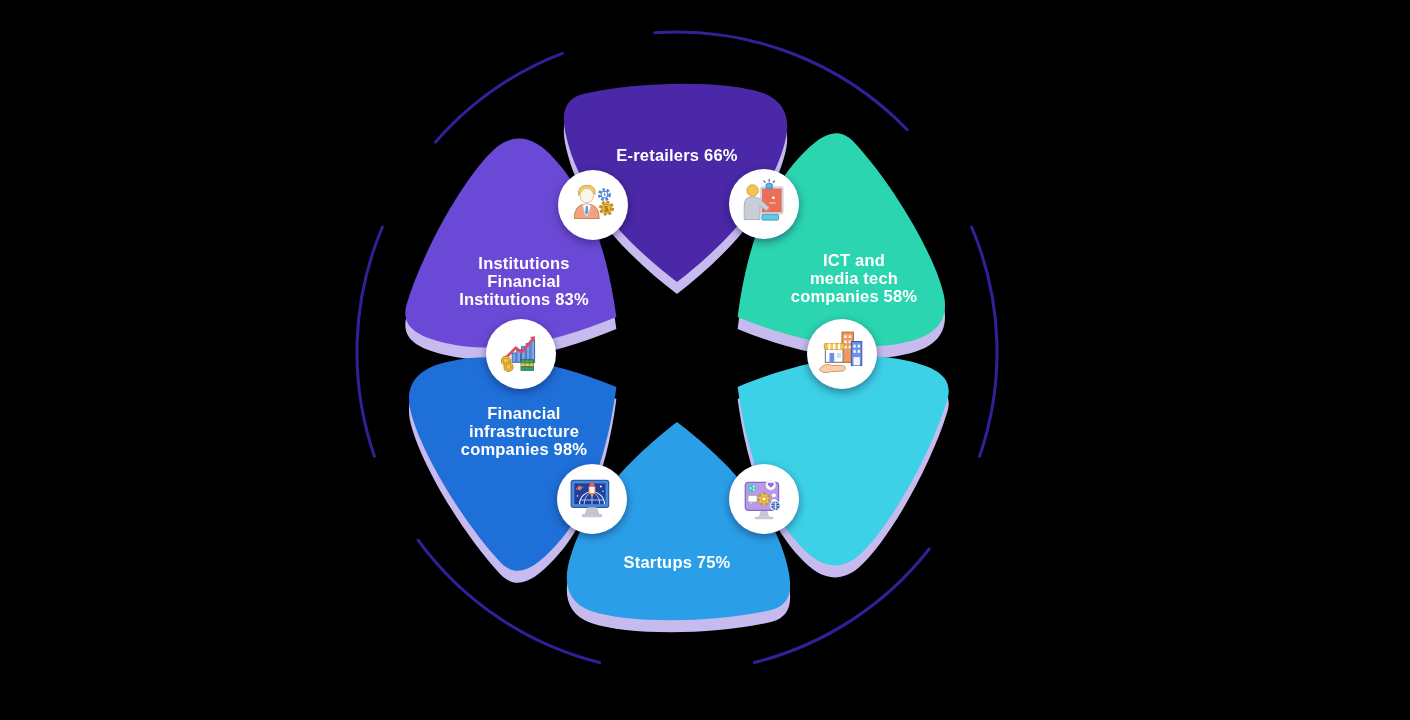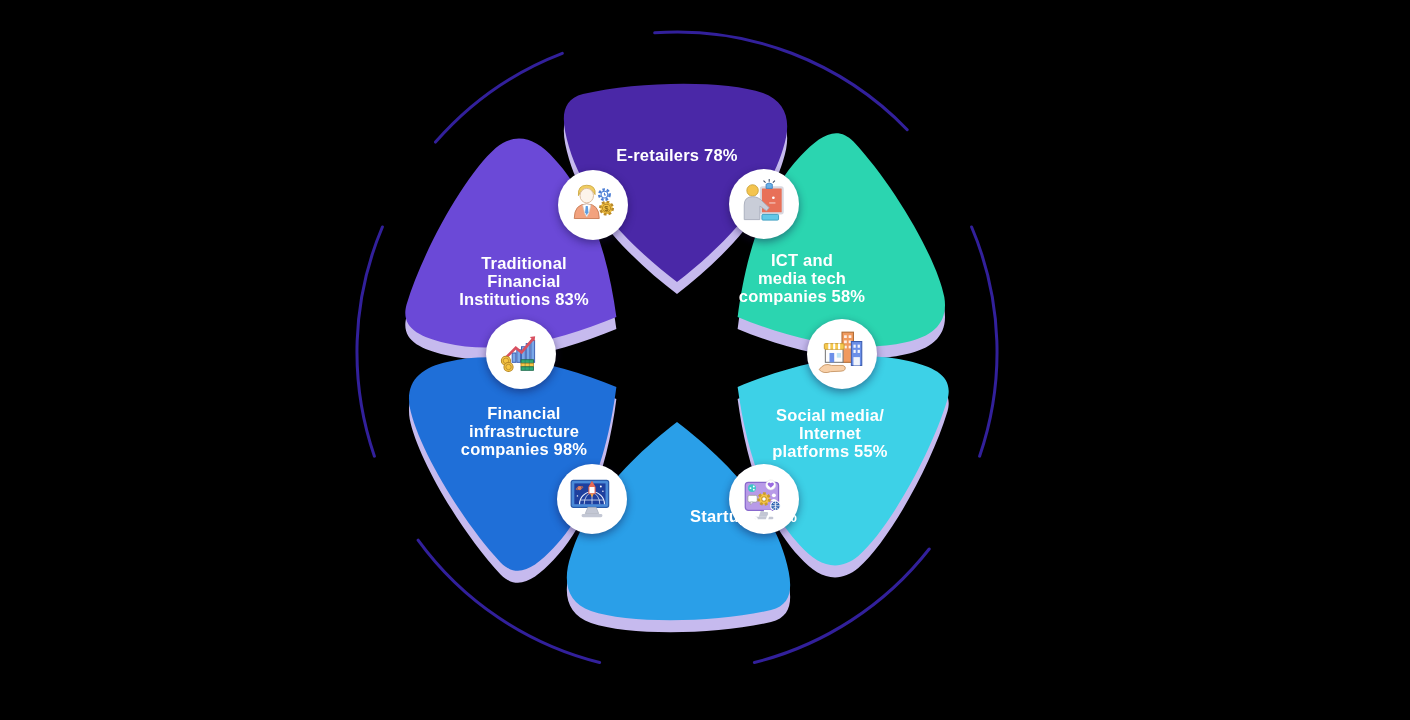--- a/index.html
+++ b/index.html
@@ -14,23 +14,23 @@
     box-shadow:0 3px 8px rgba(20,10,60,.45);
   }
   .badge svg{display:block;}
   .petal-label{
     position:absolute;text-align:center;color:#ffffff;font-weight:bold;
     font-size:16.5px;line-height:18px;letter-spacing:.2px;
   }
   .petal-label span{display:block;}
   
   .lbl-0{left:557px;top:146px;width:240px;}
-  .lbl-1{left:702px;top:251px;width:200px;}
+  .lbl-1{left:754px;top:251px;width:200px;}
   .lbl-2{left:730px;top:406px;width:200px;}
-  .lbl-3{left:557px;top:507px;width:240px;text-align:right;}
+  .lbl-3{left:557px;top:553px;width:240px;}
   .lbl-4{left:424px;top:404px;width:200px;}
   .lbl-5{left:424px;top:254px;width:200px;}
   
   .bdg-0{left:558px;top:170px;}
   .bdg-1{left:729px;top:169px;}
   .bdg-2{left:807px;top:319px;}
   .bdg-3{left:729px;top:464px;}
   .bdg-4{left:557px;top:464px;}
   .bdg-5{left:486px;top:319px;}
 </style>
@@ -176,43 +176,38 @@
       <g stroke="#1d6a4a" stroke-width="0.8">
         <rect x="25" y="30.5" width="12" height="3.4" fill="#2fa876"></rect>
         <rect x="25" y="33.9" width="12" height="3.4" fill="#f6c544" stroke="#b8892a"></rect>
         <rect x="25" y="37.3" width="12" height="3.4" fill="#2fa876"></rect>
       </g>
       <path d="M29 30.5 v10 M33 30.5 v10" stroke="#1d6a4a" stroke-width="0.6" opacity="0.6"></path>
     </svg>
   </div>
 
   <div class="petal-label lbl-0">
-    <span>E-retailers 78%</span>
+    <span>E-retailers 66%</span>
     <span></span>
     <span></span>
   </div>
   <div class="petal-label lbl-1">
     <span>ICT and</span>
     <span>media tech</span>
     <span>companies 58%</span>
   </div>
-  <div class="petal-label lbl-2">
-    <span>Social media/</span>
-    <span>Internet</span>
-    <span>platforms 55%</span>
-  </div>
   <div class="petal-label lbl-3">
     <span>Startups 75%</span>
     <span></span>
     <span></span>
   </div>
   <div class="petal-label lbl-4">
     <span>Financial</span>
     <span>infrastructure</span>
     <span>companies 98%</span>
   </div>
   <div class="petal-label lbl-5">
-    <span>Traditional</span>
+    <span>Institutions</span>
     <span>Financial</span>
     <span>Institutions 83%</span>
   </div>
 
 </div>
 
 </body></html>

